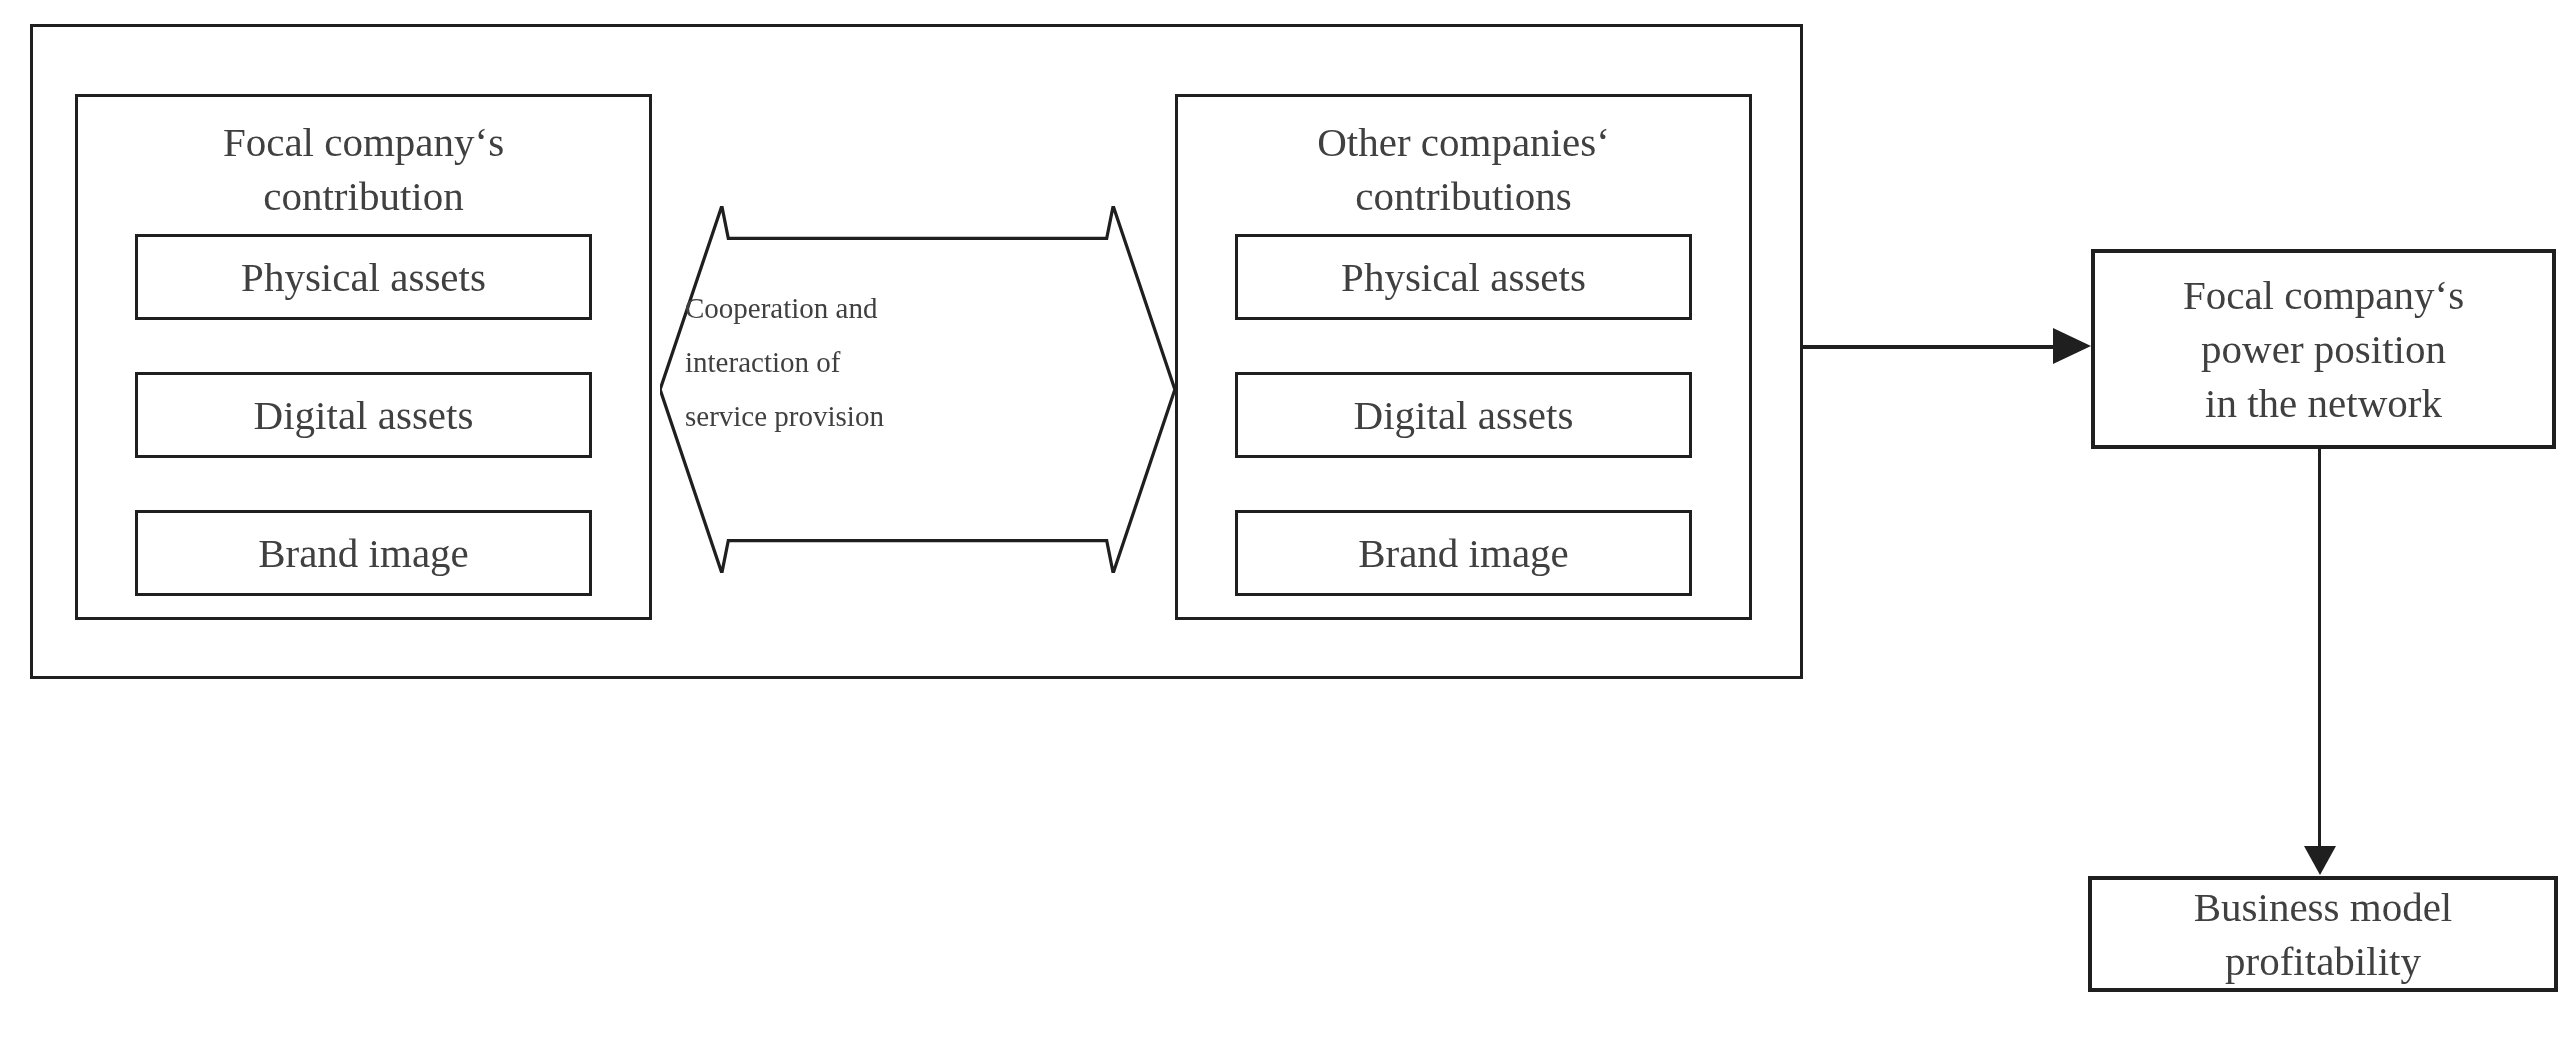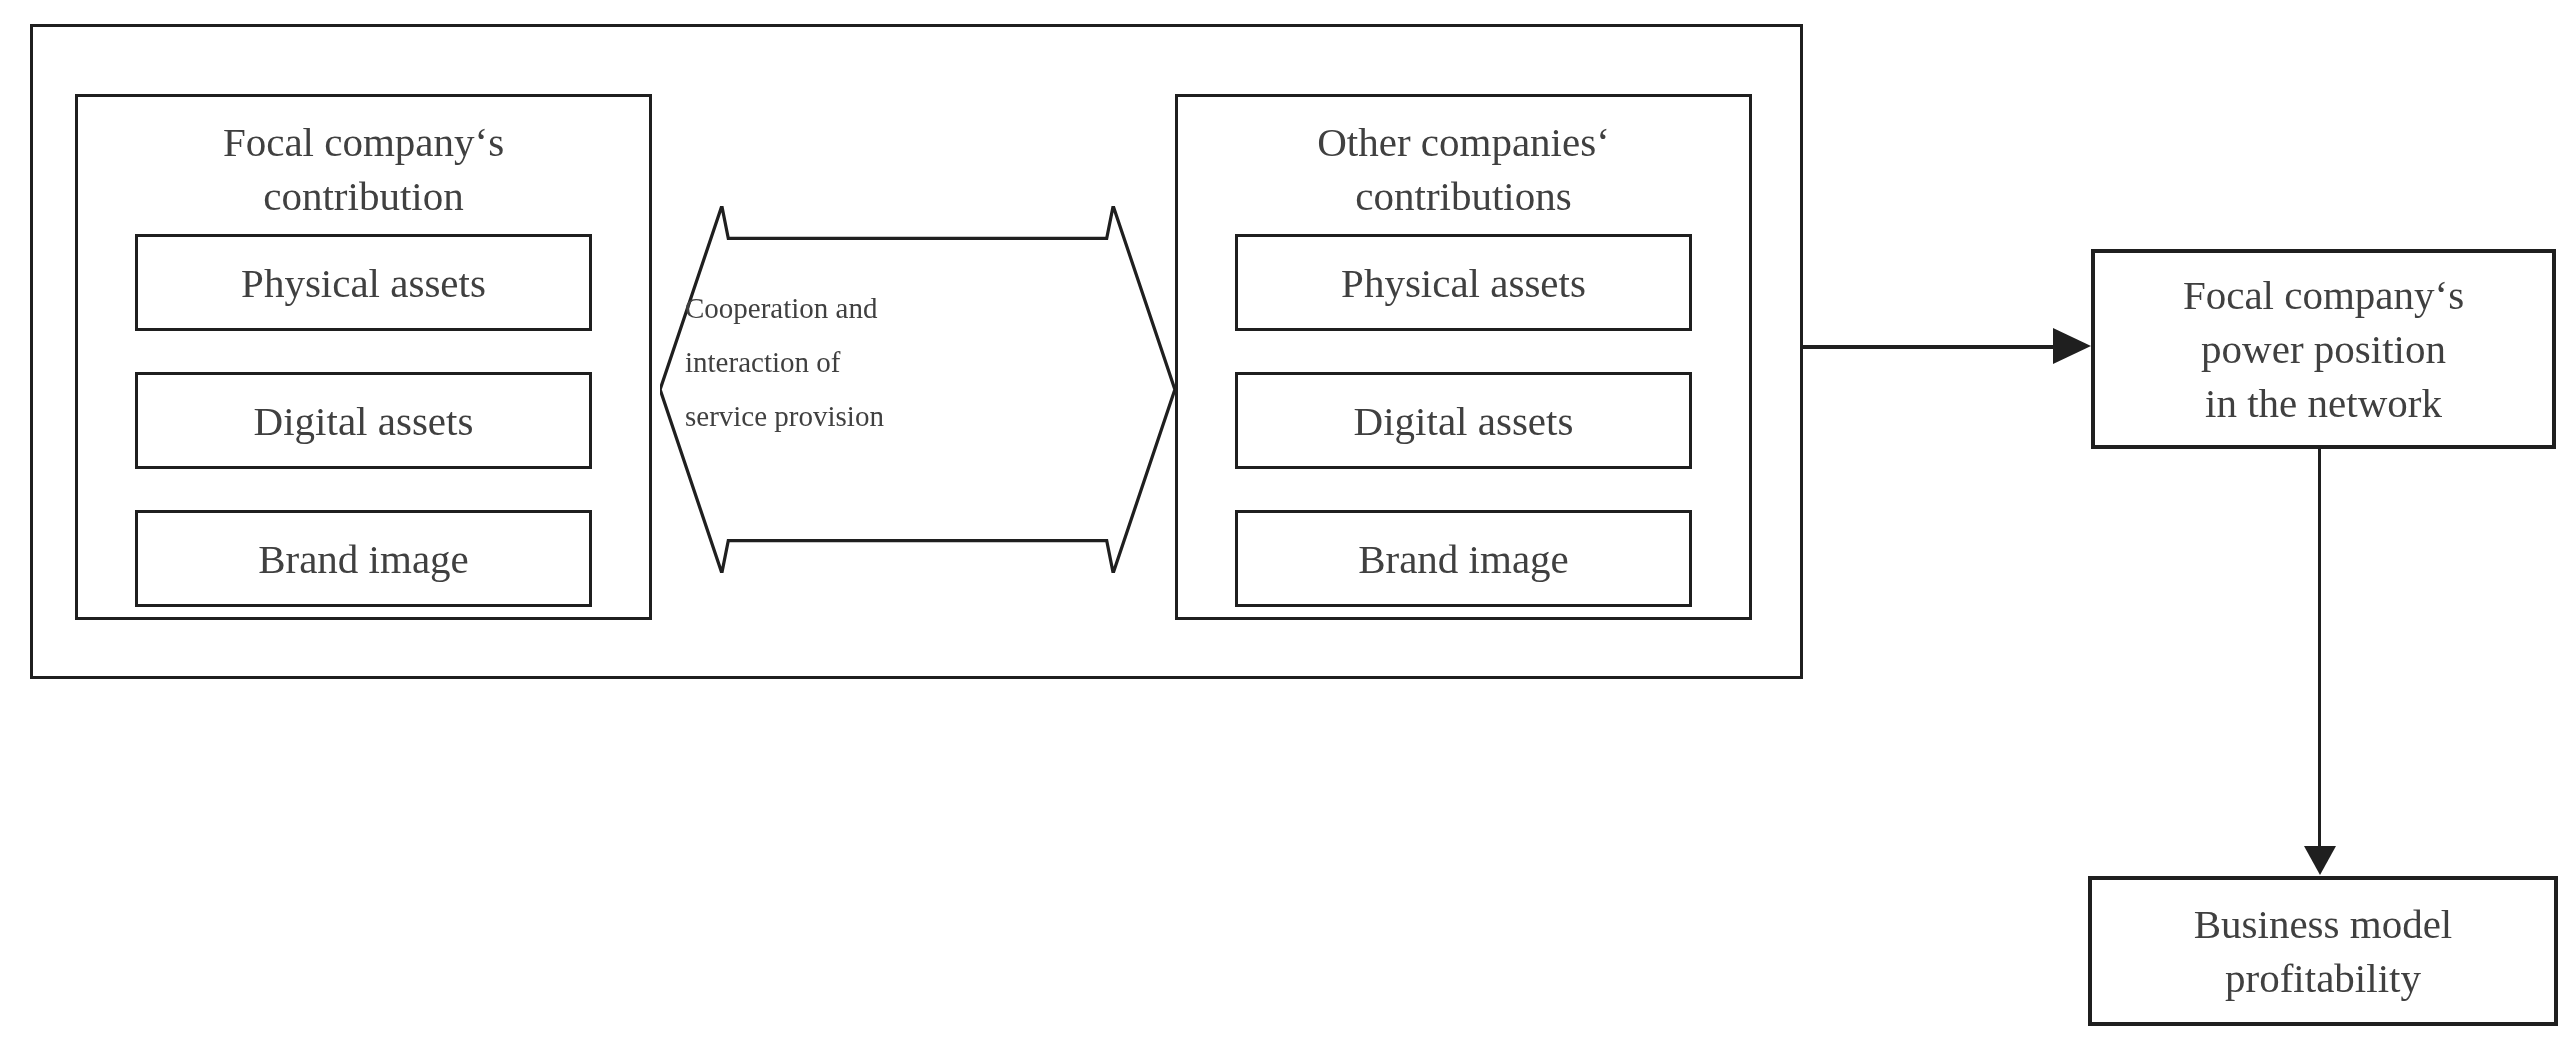--- a/index.html
+++ b/index.html
@@ -39,21 +39,21 @@
     left: 0; right: 0;
     top: 18px;
     text-align: center;
     font-size: 41px;
     line-height: 54px;
     white-space: nowrap;
   }
   .asset {
     position: absolute;
     left: 57px; right: 57px;
-    height: 97px;
+    height: 86px;
     box-sizing: border-box;
     border: 3.2px solid #1f1f1f;
     background: #ffffff;
     display: flex;
     align-items: center;
     justify-content: center;
     font-size: 41px;
     white-space: nowrap;
   }
   .asset.a1 { top: 137px; }
@@ -112,21 +112,21 @@
     flex-direction: column;
     align-items: center;
     justify-content: center;
     font-size: 41px;
     line-height: 54px;
     text-align: center;
     white-space: nowrap;
   }
   #profit-box {
     left: 2088px; top: 876px;
-    width: 470px; height: 150px;
+    width: 470px; height: 116px;
     border-width: 4.1px;
     display: flex;
     flex-direction: column;
     align-items: center;
     justify-content: center;
     font-size: 41px;
     line-height: 54px;
     text-align: center;
     white-space: nowrap;
   }

